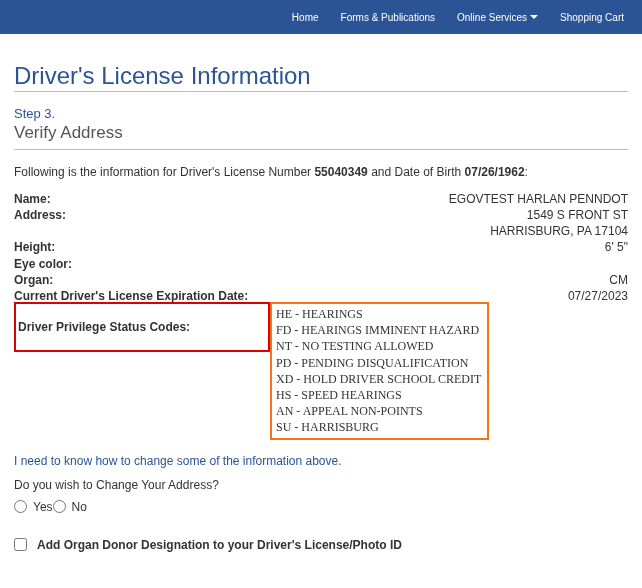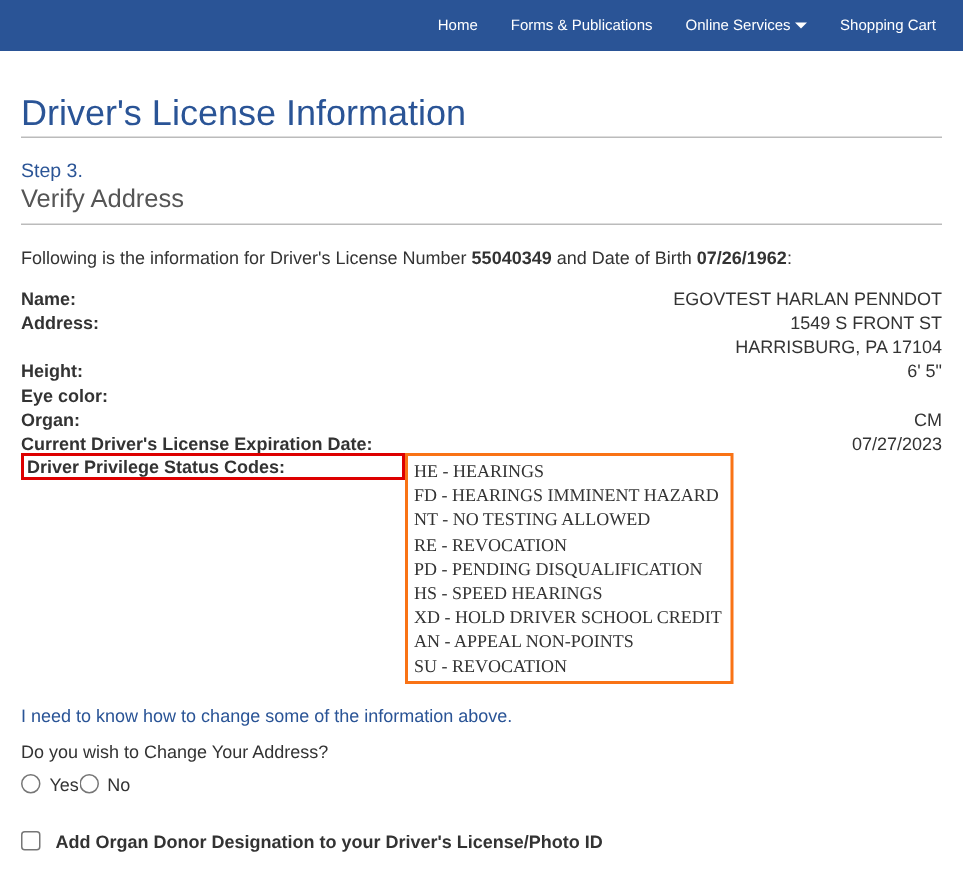--- a/index.html
+++ b/index.html
@@ -10,21 +10,21 @@
   .caret { display: inline-block; width: 0; height: 0; border-left: 4px solid transparent; border-right: 4px solid transparent; border-top: 4px solid #fff; }
   .page { padding: 0 14px 20px 14px; }
   .h1 { color: #2a5496; font-size: 24px; font-weight: normal; margin: 28px 0 1px 0; }
   .hr { border: none; border-top: 1px solid #bbb; margin: 0 0 14px 0; }
   .step { color: #2a5496; font-size: 13px; margin-bottom: 2px; }
   .h2 { color: #555; font-size: 17px; font-weight: normal; margin-bottom: 6px; }
   .intro { margin-bottom: 10px; line-height: 1.4; }
   .info-row { display: flex; line-height: 1.35; }
   .info-label { width: 256px; font-weight: bold; }
   .info-val { flex: 1; text-align: right; }
-  .highlight-label { border: 2px solid #d00; display: inline-block; padding: 0 2px; margin-right: 0; }
+  .highlight-label { border: 2px solid #d00; display: inline-block; padding: 16px 2px; margin-right: 0; }
   .codes-box { border: 2px solid #f97316; padding: 2px 6px 2px 4px; display: inline-block; line-height: 1.35; font-family: Liberation Serif, serif; }
   .codes-row { display: flex; align-items: flex-start; margin-top: -2px; }
   .codes-label-col { width: 256px; }
   .link { color: #2a5496; text-decoration: none; cursor: pointer; }
   .section-gap { margin-top: 14px; }
   .q-bold { font-weight: normal; margin-top: 10px; }
   .radio-row { margin-top: 8px; display: flex; }
   .radio-opt { display: flex; align-items: center; gap: 6px; }
   .check-row { margin-top: 24px; display: flex; align-items: flex-start; gap: 10px; }
   .check-text { font-weight: bold; }
@@ -83,26 +83,25 @@
   </div>
 
   <div class="codes-row">
     <div class="codes-label-col">
       <span class="highlight-label info-label">Driver Privilege Status Codes:</span>
     </div>
     <div class="codes-box">
       <div>HE - HEARINGS</div>
       <div>FD - HEARINGS IMMINENT HAZARD</div>
       <div>NT - NO TESTING ALLOWED</div>
-      <div>RE - REVOCATION</div>
       <div>PD - PENDING DISQUALIFICATION</div>
+      <div>XD - HOLD DRIVER SCHOOL CREDIT</div>
       <div>HS - SPEED HEARINGS</div>
-      <div>XD - HOLD DRIVER SCHOOL CREDIT</div>
       <div>AN - APPEAL NON-POINTS</div>
-      <div>SU - REVOCATION</div>
+      <div>SU - HARRISBURG</div>
     </div>
   </div>
 
   <div class="section-gap">
     <a class="link">I need to know how to change some of the information above.</a>
   </div>
 
   <div class="q-bold">Do you wish to Change Your Address?</div>
   <div class="radio-row">
     <label class="radio-opt">

